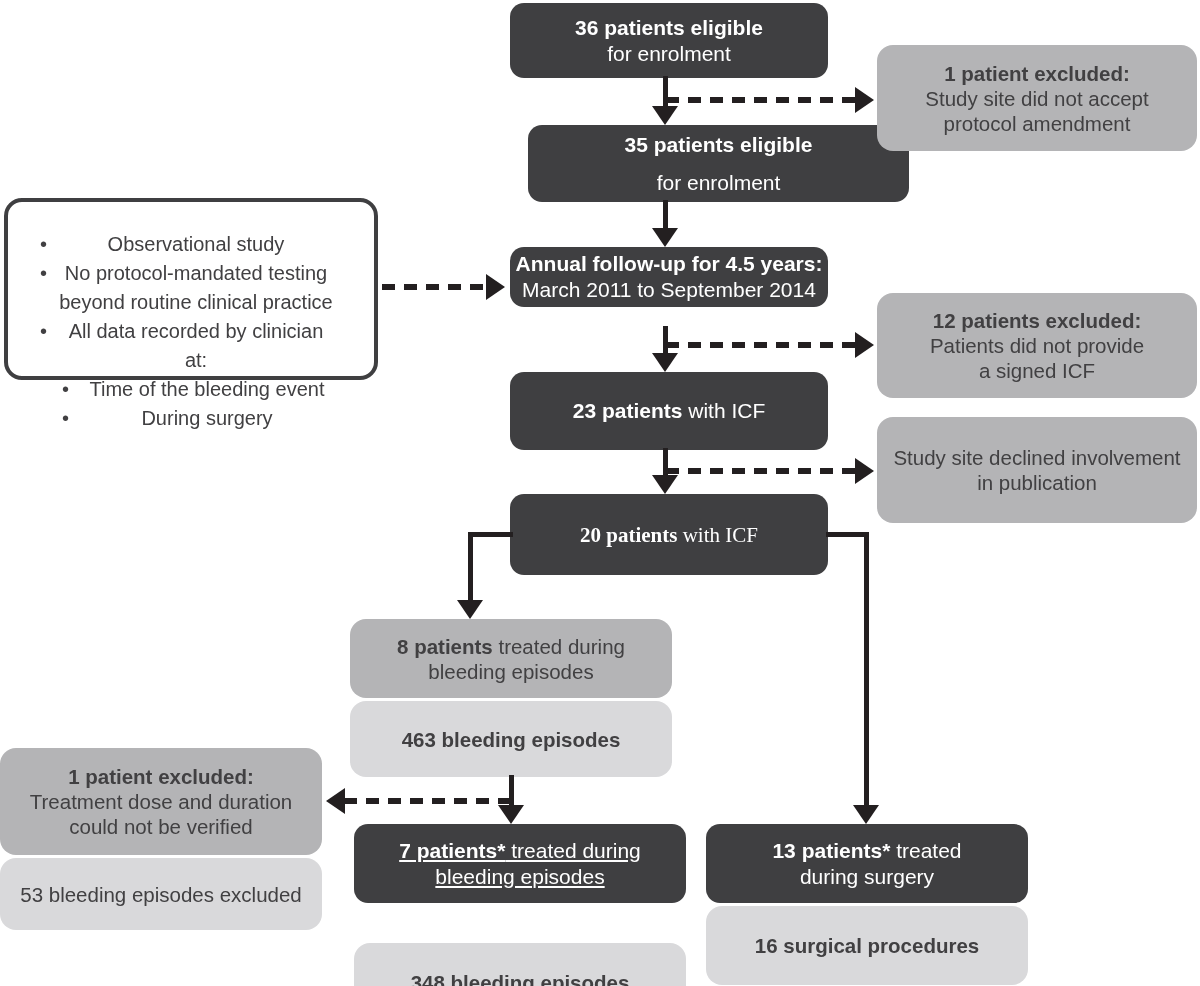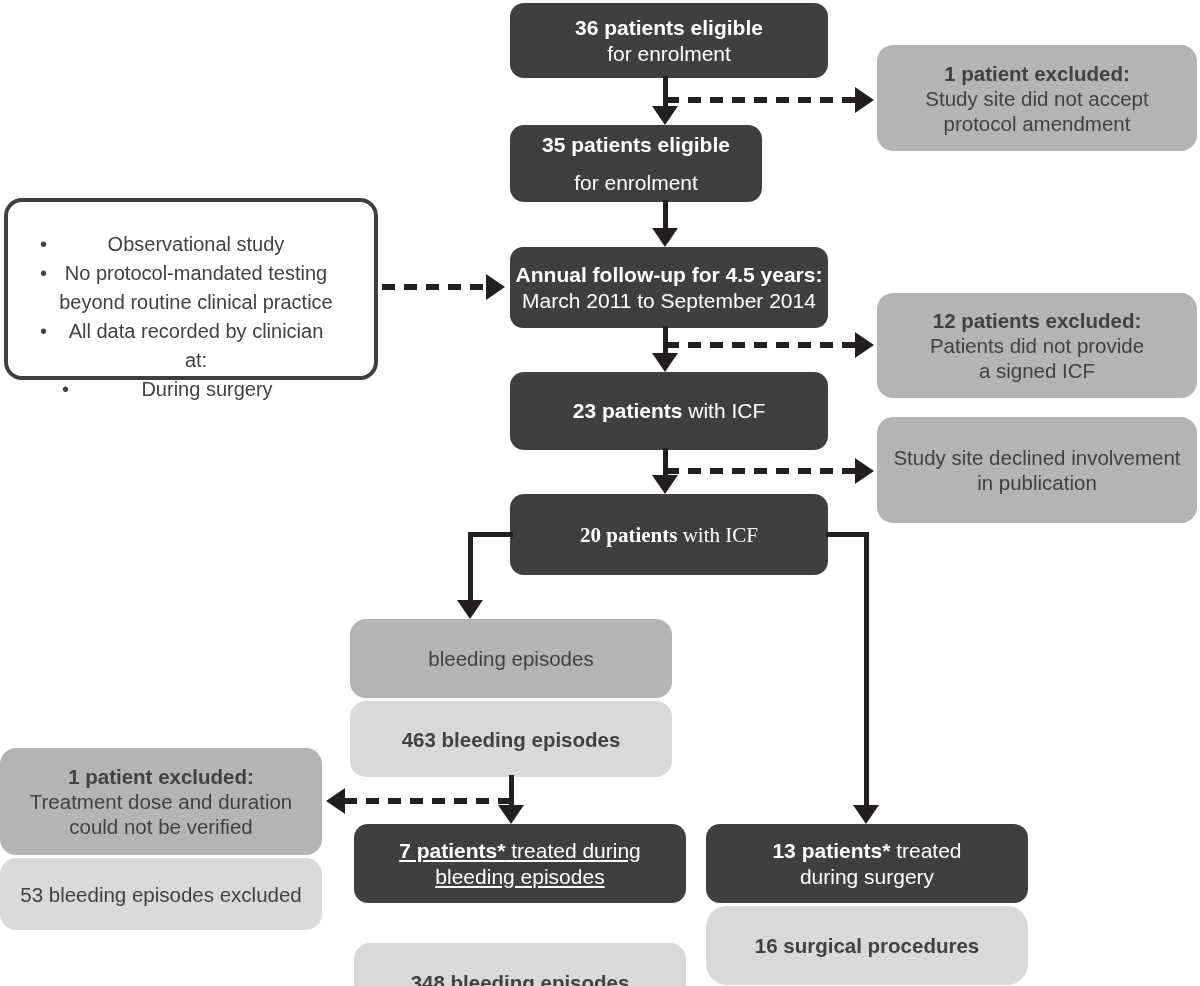--- a/index.html
+++ b/index.html
@@ -51,26 +51,26 @@
   b{font-weight:700;}
 </style>
 </head>
 <body>
 
 <div class="node dark" style="left:510px;top:3px;width:318px;height:75px;">
   <div class="ln"><b>36 patients eligible</b></div>
   <div class="ln">for enrolment</div>
 </div>
 
-<div class="node dark" style="left:510px;top:125px;width:252px;height:77px;gap:12px;">
+<div class="node dark" style="left:528px;top:125px;width:381px;height:77px;gap:12px;">
   <div class="ln"><b>35 patients eligible</b></div>
   <div class="ln">for enrolment</div>
 </div>
 
-<div class="node dark" style="left:510px;top:247px;width:318px;height:81px;border-radius:13px;">
+<div class="node dark" style="left:510px;top:247px;width:318px;height:60px;">
   <div class="ln"><b>Annual follow-up for 4.5 years:</b></div>
   <div class="ln">March 2011 to September 2014</div>
 </div>
 
 <div class="node dark" style="left:510px;top:372px;width:318px;height:78px;">
   <div class="ln"><b>23 patients</b><span> with ICF</span></div>
 </div>
 
 <div class="node dark" style="left:510px;top:494px;width:318px;height:81px;font-family:Liberation Serif, serif;">
   <div class="ln"><b>20 patients</b><span> with ICF</span></div>
@@ -91,25 +91,27 @@
 <div class="node mid" style="left:877px;top:417px;width:320px;height:106px;">
   <div class="ln">Study site declined involvement</div>
   <div class="ln">in publication</div>
 </div>
 
 <div class="note" style="left:4px;top:198px;width:374px;height:182px;">
   <ul>
     <li>Observational study</li>
     <li>No protocol-mandated testing beyond routine clinical practice</li>
     <li>All data recorded by clinician at:</li>
+    <li class="sub">Time of the bleeding event</li>
     <li class="sub">During surgery</li>
   </ul>
 </div>
 
 <div class="node mid" style="left:350px;top:619px;width:322px;height:79px;">
+  <div class="ln"><b>8 patients</b><span> treated during</span></div>
   <div class="ln">bleeding episodes</div>
 </div>
 
 <div class="node light" style="left:350px;top:701px;width:322px;height:76px;">
   <div class="ln"><b>463 bleeding episodes</b></div>
 </div>
 
 <div class="node mid" style="left:0px;top:748px;width:322px;height:107px;">
   <div class="ln"><b>1 patient excluded:</b></div>
   <div class="ln">Treatment dose and duration</div>
@@ -127,21 +129,21 @@
 
 <div class="node light" style="left:354px;top:906px;width:332px;height:79px;margin-top:37px;">
   <div class="ln"><b>348 bleeding episodes</b></div>
 </div>
 
 <div class="node dark" style="left:706px;top:824px;width:322px;height:79px;">
   <div class="ln"><b>13 patients*</b><span> treated</span></div>
   <div class="ln">during surgery</div>
 </div>
 
-<div class="node light" style="left:706px;top:906px;width:322px;height:79px;border-radius:21px;">
+<div class="node light" style="left:706px;top:906px;width:322px;height:79px;">
   <div class="ln"><b>16 surgical procedures</b></div>
 </div>
 
 <div class="seg" style="left:663px;top:76px;width:5px;height:32px;"></div>
 <div class="head-down" style="left:652px;top:106px;"></div>
 
 <div class="seg" style="left:663px;top:200px;width:5px;height:31px;"></div>
 <div class="head-down" style="left:652px;top:228px;"></div>
 
 <div class="seg" style="left:663px;top:326px;width:5px;height:30px;"></div>

